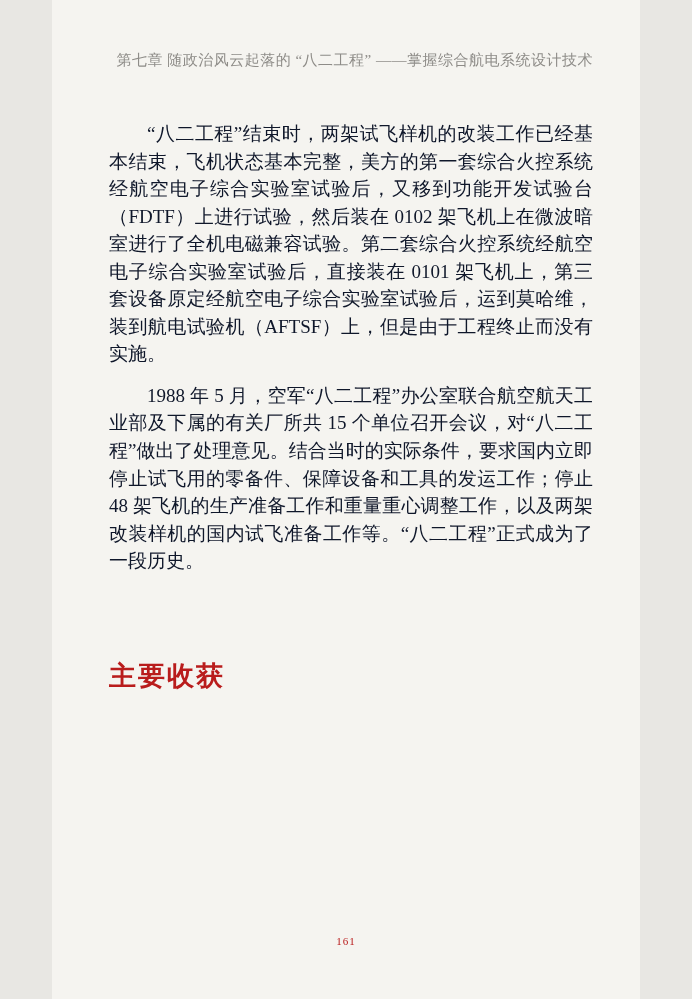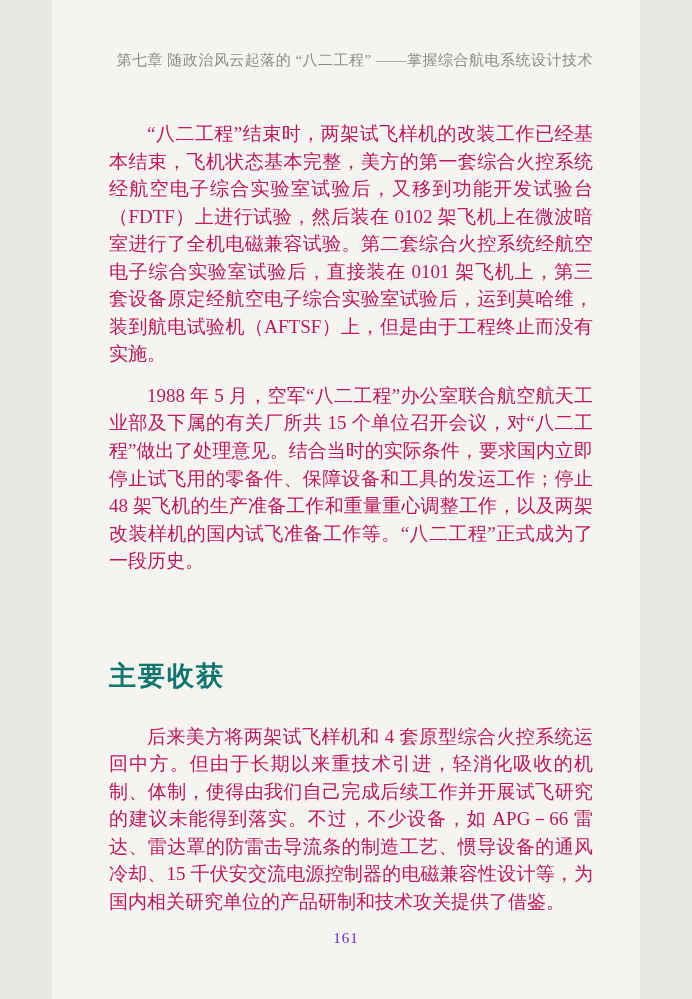--- a/index.html
+++ b/index.html
@@ -30,56 +30,55 @@
   }
   .content {
     margin-top: 50px;
   }
   .body-para {
     margin: 0 0 14px 0;
     font-size: 19px;
     line-height: 1.45;
     text-align: justify;
     text-indent: 2em;
-    color: #be185d;
+    color: #0f172a;
   }
   .section-heading {
     margin: 84px 0 30px 0;
     font-size: 27px;
     line-height: 34px;
     font-weight: bold;
-    color: #0f766e;
+    color: #b91c1c;
     letter-spacing: 2px;
   }
   .page-number {
     position: absolute;
     left: 0;
     right: 0;
     bottom: 52px;
     text-align: center;
-    font-size: 15px;
-    color: #6d28d9;
+    font-size: 11px;
+    color: #b91c1c;
     letter-spacing: 1px;
   }
 </style>
 </head>
 <body>
 
 <div class="page">
 
   <div class="running-header">第七章  随政治风云起落的 “八二工程” ——掌握综合航电系统设计技术</div>
 
   <main class="content">
 
     <p class="body-para">“八二工程”结束时，两架试飞样机的改装工作已经基本结束，飞机状态基本完整，美方的第一套综合火控系统经航空电子综合实验室试验后，又移到功能开发试验台（FDTF）上进行试验，然后装在 0102 架飞机上在微波暗室进行了全机电磁兼容试验。第二套综合火控系统经航空电子综合实验室试验后，直接装在 0101 架飞机上，第三套设备原定经航空电子综合实验室试验后，运到莫哈维，装到航电试验机（AFTSF）上，但是由于工程终止而没有实施。</p>
 
 
     <p class="body-para">1988 年 5 月，空军“八二工程”办公室联合航空航天工业部及下属的有关厂所共 15 个单位召开会议，对“八二工程”做出了处理意见。结合当时的实际条件，要求国内立即停止试飞用的零备件、保障设备和工具的发运工作；停止 48 架飞机的生产准备工作和重量重心调整工作，以及两架改装样机的国内试飞准备工作等。“八二工程”正式成为了一段历史。</p>
 
     <h2 class="section-heading">主要收获</h2>
 
-    <p class="body-para">后来美方将两架试飞样机和 4 套原型综合火控系统运回中方。但由于长期以来重技术引进，轻消化吸收的机制、体制，使得由我们自己完成后续工作并开展试飞研究的建议未能得到落实。不过，不少设备，如 APG－66 雷达、雷达罩的防雷击导流条的制造工艺、惯导设备的通风冷却、15 千伏安交流电源控制器的电磁兼容性设计等，为国内相关研究单位的产品研制和技术攻关提供了借鉴。</p>
 
   </main>
 
   <div class="page-number">161</div>
 
 </div>
 
 </body></html>

